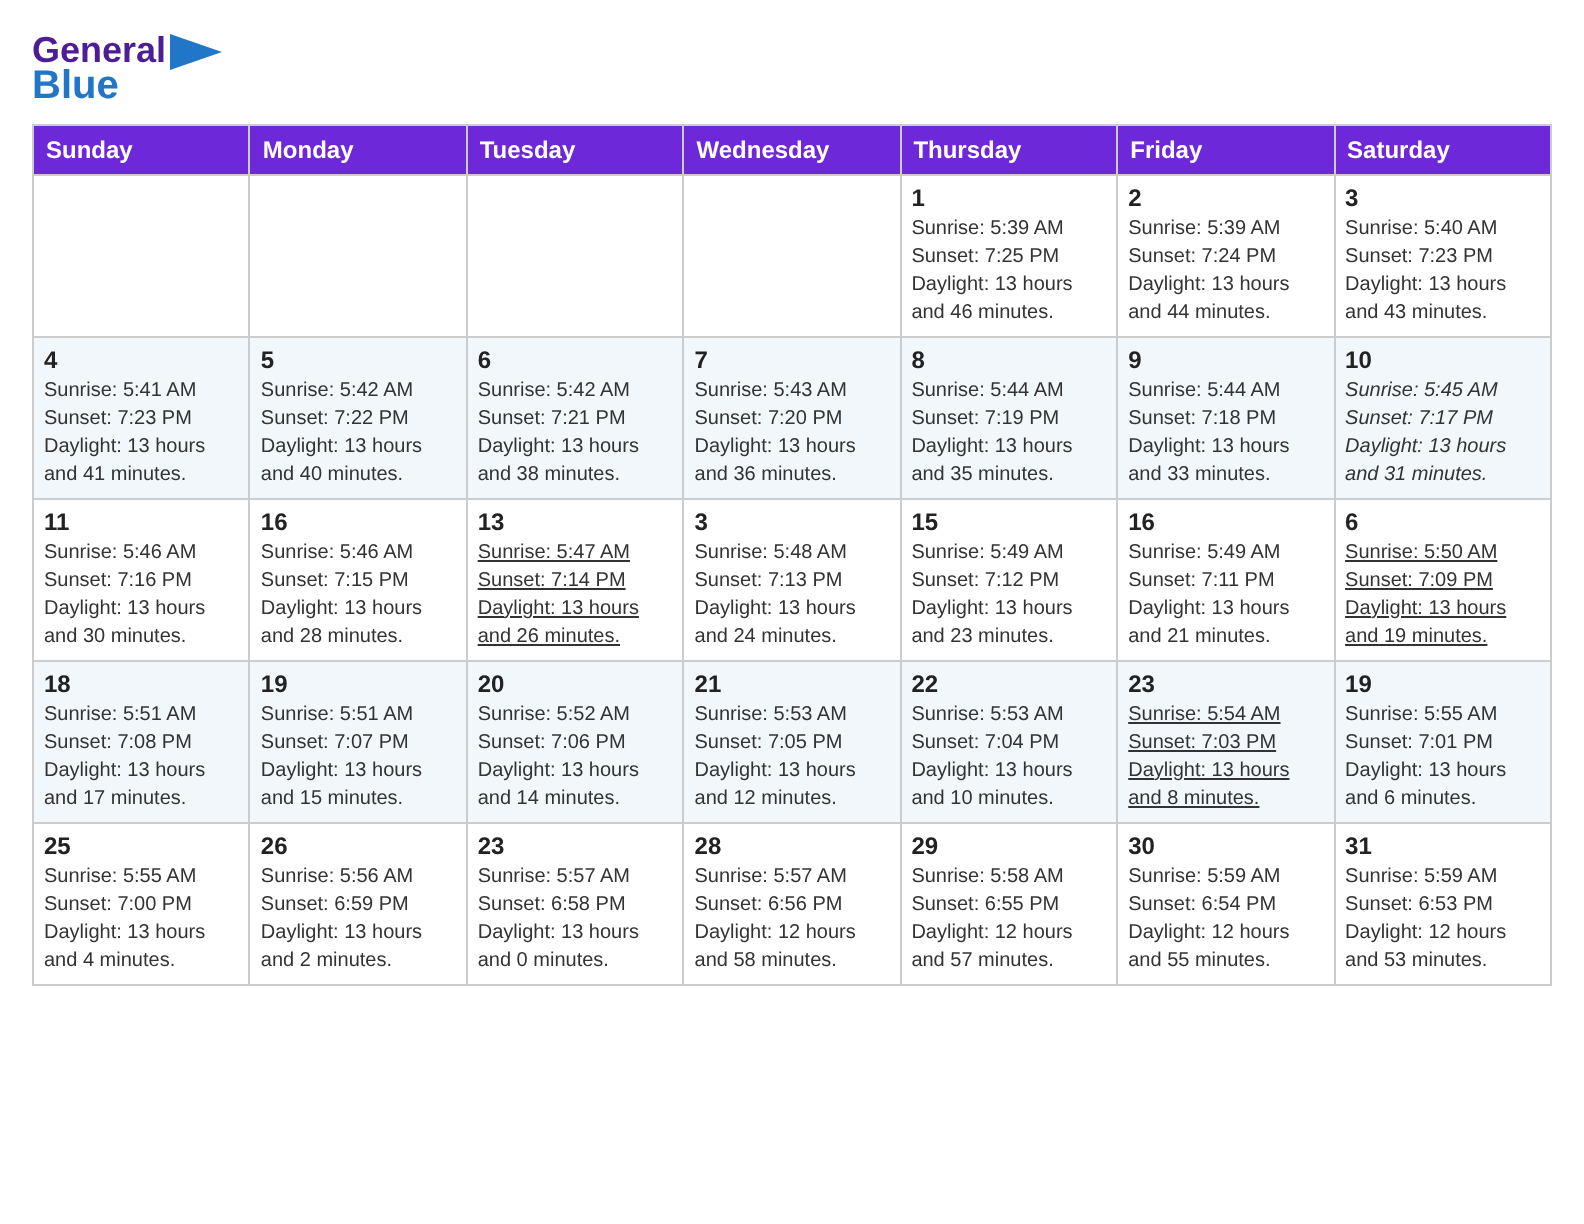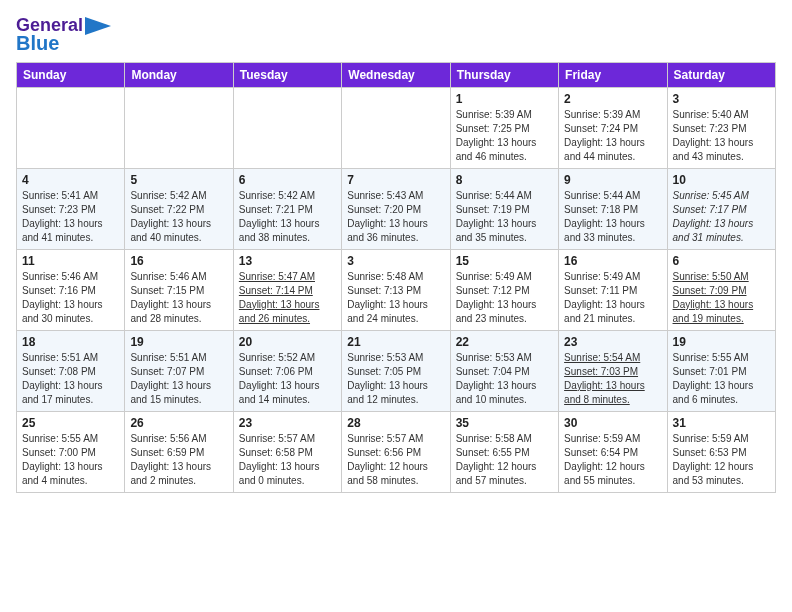--- a/index.html
+++ b/index.html
@@ -318,21 +318,21 @@
 and 0 minutes.</div>
         </td>
         <td>
           <div class="day-num">28</div>
           <div class="day-info" style="white-space: pre-line;">Sunrise: 5:57 AM
 Sunset: 6:56 PM
 Daylight: 12 hours
 and 58 minutes.</div>
         </td>
         <td>
-          <div class="day-num">35</div>
+          <div class="day-num">29</div>
           <div class="day-info" style="white-space: pre-line;">Sunrise: 5:58 AM
 Sunset: 6:55 PM
 Daylight: 12 hours
 and 57 minutes.</div>
         </td>
         <td>
           <div class="day-num">30</div>
           <div class="day-info" style="white-space: pre-line;">Sunrise: 5:59 AM
 Sunset: 6:54 PM
 Daylight: 12 hours

